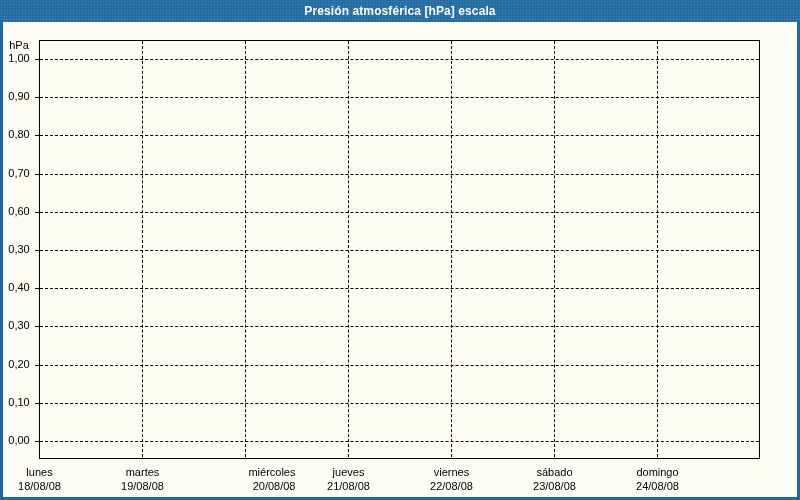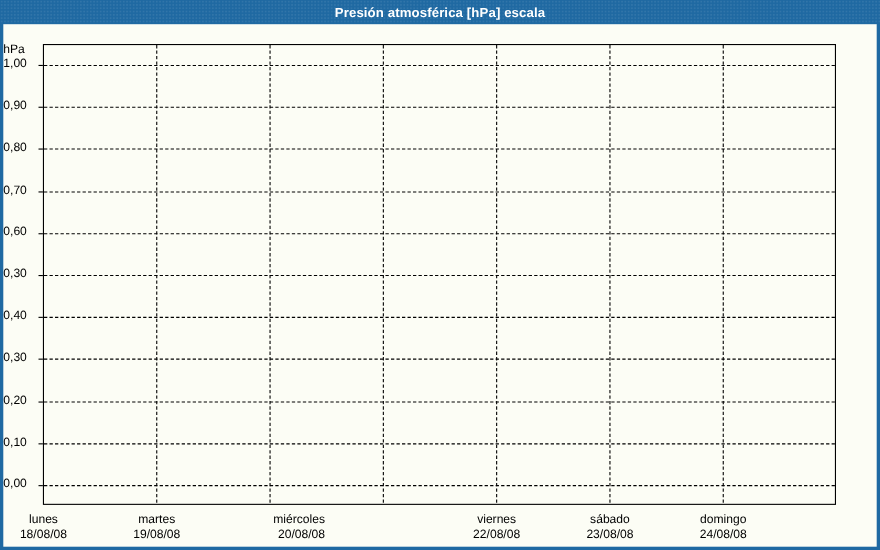--- a/index.html
+++ b/index.html
@@ -51,21 +51,21 @@
   }
   .ymark {
     position: absolute;
     width: 4px; height: 1px;
     background: var(--grid, #000);
   }
   .ylabel, .unitlabel {
     position: absolute;
     left: 0;
     width: 32px;
-    text-align: left;
+    text-align: center;
     font-size: 11px;
     line-height: 13px;
     color: var(--labeltext, #000);
     white-space: nowrap;
   }
   .unitlabel { top: 17px; }
   .xlabel {
     position: absolute;
     width: 100px;
     text-align: center;
@@ -127,20 +127,24 @@
       <div class="xlabel" style="left: 89.5px; top: 443px;">
         <div>martes</div>
         <div>19/08/08</div>
       </div>
       <div class="vline" style="left: 242px; top: 19px; height: 416px;"></div>
       <div class="xlabel" style="left: 192.5px; top: 443px; text-align: right;">
         <div>miércoles</div>
         <div>20/08/08</div>
       </div>
       <div class="vline" style="left: 345px; top: 19px; height: 416px;"></div>
+      <div class="xlabel" style="left: 295.5px; top: 443px;">
+        <div>jueves</div>
+        <div>21/08/08</div>
+      </div>
       <div class="vline" style="left: 448px; top: 19px; height: 416px;"></div>
       <div class="xlabel" style="left: 398.5px; top: 443px;">
         <div>viernes</div>
         <div>22/08/08</div>
       </div>
       <div class="vline" style="left: 551px; top: 19px; height: 416px;"></div>
       <div class="xlabel" style="left: 501.5px; top: 443px;">
         <div>sábado</div>
         <div>23/08/08</div>
       </div>

